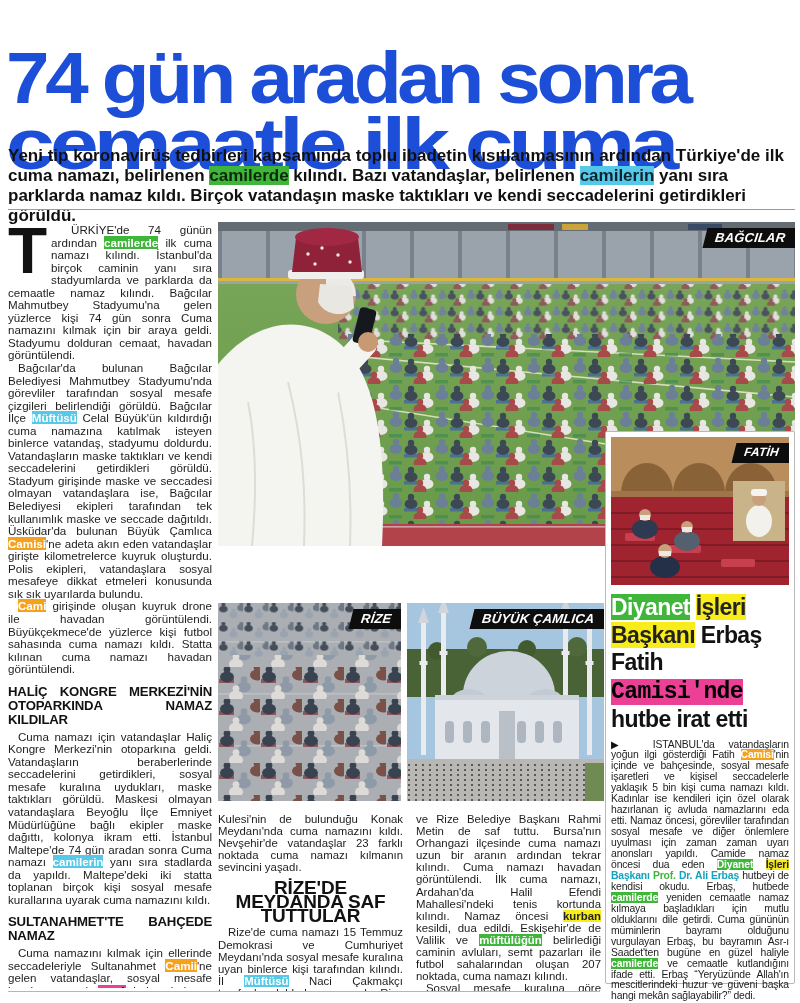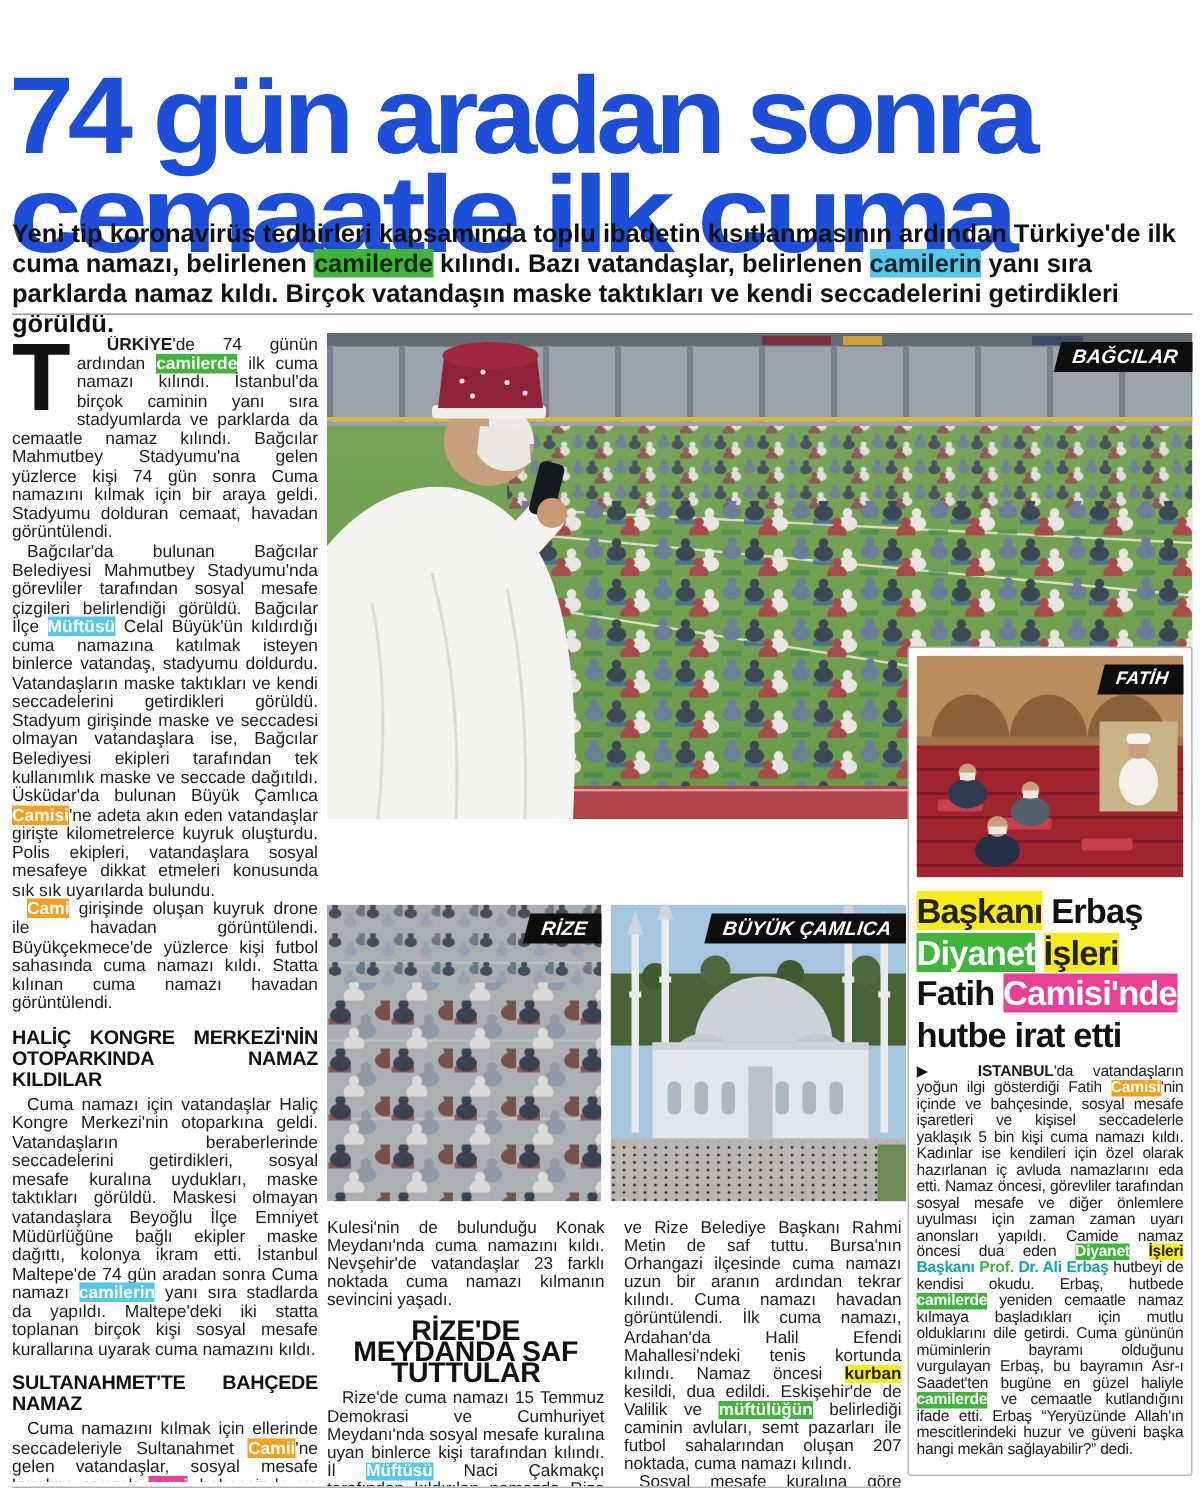--- a/index.html
+++ b/index.html
@@ -27,25 +27,25 @@
   .mid-cols{position:absolute;left:218px;top:813px;width:384px;height:178px;overflow:hidden;
             display:flex;gap:13px;font-size:11.4px;line-height:12.1px;text-align:justify;}
   .mid-col{width:185px;}
   .mid-cols .sec-h{font-size:19px;text-align:center;margin:8px 0 3px 0;}
   
   .hl-green{background:#3fb53a;color:#0c290c;}
   .hl-green-w{background:#3fb53a;color:#fff;font-weight:700;}
   .hl-yellow{background:#f8ec1a;color:#222;font-weight:700;}
   .hl-cyan{background:#56c9e8;color:#0d2430;}
   .hl-cyan-w{background:#56c9e8;color:#fff;font-weight:700;}
-  .hl-magenta-w{background:#ec3f96;color:#ffffff;font-weight:700;}
+  .hl-magenta-w{background:#ec3f96;color:#000000;font-weight:700;font-family:Liberation Mono, monospace;}
   .hl-orange-w{background:#f5a11e;color:#fff;font-weight:700;}
   .teal-b{color:#12a3bc;font-weight:700;}
   .green-b{color:#3fb53a;font-weight:700;}
-  .b{font-weight:700;padding-left:20px;}
+  .b{font-weight:400;padding-left:20px;}
   
   figure{margin:0;}
   .photo{position:absolute;overflow:hidden;}
   .photo svg{display:block;}
   .main-photo{left:218px;top:222px;width:577px;height:324px;}
   .rize-photo{left:218px;top:603px;width:183px;height:198px;}
   .camlica-photo{left:407px;top:603px;width:197px;height:198px;}
   .tag{position:absolute;top:6px;right:-3px;background:#0d0d0d;color:#fff;
        font-style:italic;font-weight:700;font-size:13px;line-height:13px;
        padding:3px 13px 4px 10px;transform:skewX(-14deg);}
@@ -276,21 +276,21 @@
         </g>
 
         <rect x="122" y="44" width="52" height="60" fill="#c9b489"></rect>
         <ellipse cx="148" cy="84" rx="13" ry="16" fill="#f2f1ec"></ellipse>
         <circle cx="148" cy="62" r="7" fill="#c9a07d"></circle>
         <rect x="140" y="52" width="16" height="7" rx="3" fill="#f5f4f0"></rect>
       </svg>
       <div class="tag"><span>FATİH</span></div>
     </figure>
     <div class="r-hl">
+      <div class="r-hl-line"><span class="hl-green-w">Diyanet</span><span> </span><span class="hl-yellow">İşleri</span></div>
       <div class="r-hl-line"><span class="hl-yellow">Başkanı</span><span> Erbaş</span></div>
-      <div class="r-hl-line"><span class="hl-green-w">Diyanet</span><span> </span><span class="hl-yellow">İşleri</span></div>
       <div class="r-hl-line"><span>Fatih </span><span class="hl-magenta-w">Camisi'nde</span></div>
       <div class="r-hl-line"><span>hutbe irat etti</span></div>
     </div>
     <p class="r-body"><span class="marker">▶</span><span><span class="b">İSTANBUL</span><span>'da vatandaşların yoğun ilgi gösterdiği Fatih </span><span class="hl-orange-w">Camisi</span><span>'nin içinde ve bahçesinde, sosyal mesafe işaretleri ve kişisel seccadelerle yaklaşık 5 bin kişi cuma namazı kıldı. Kadınlar ise kendileri için özel olarak hazırlanan iç avluda namazlarını eda etti. Namaz öncesi, görevliler tarafından sosyal mesafe ve diğer önlemlere uyulması için zaman zaman uyarı anonsları yapıldı. Camide namaz öncesi dua eden </span><span class="hl-green-w">Diyanet</span><span> </span><span class="hl-yellow">İşleri</span><span> </span><span class="teal-b">Başkanı</span><span> </span><span class="green-b">Prof.</span><span> </span><span class="teal-b">Dr. Ali Erbaş</span><span> hutbeyi de kendisi okudu. Erbaş, hutbede </span><span class="hl-green-w">camilerde</span><span> yeniden cemaatle namaz kılmaya başladıkları için mutlu olduklarını dile getirdi. Cuma gününün müminlerin bayramı olduğunu vurgulayan Erbaş, bu bayramın Asr-ı Saadet'ten bugüne en güzel haliyle </span><span class="hl-green-w">camilerde</span><span> ve cemaatle kutlandığını ifade etti. Erbaş “Yeryüzünde Allah'ın mescitlerindeki huzur ve güveni başka hangi mekân sağlayabilir?” dedi.</span></span></p>
   </div>
 
 </div>
 
 </body></html>

